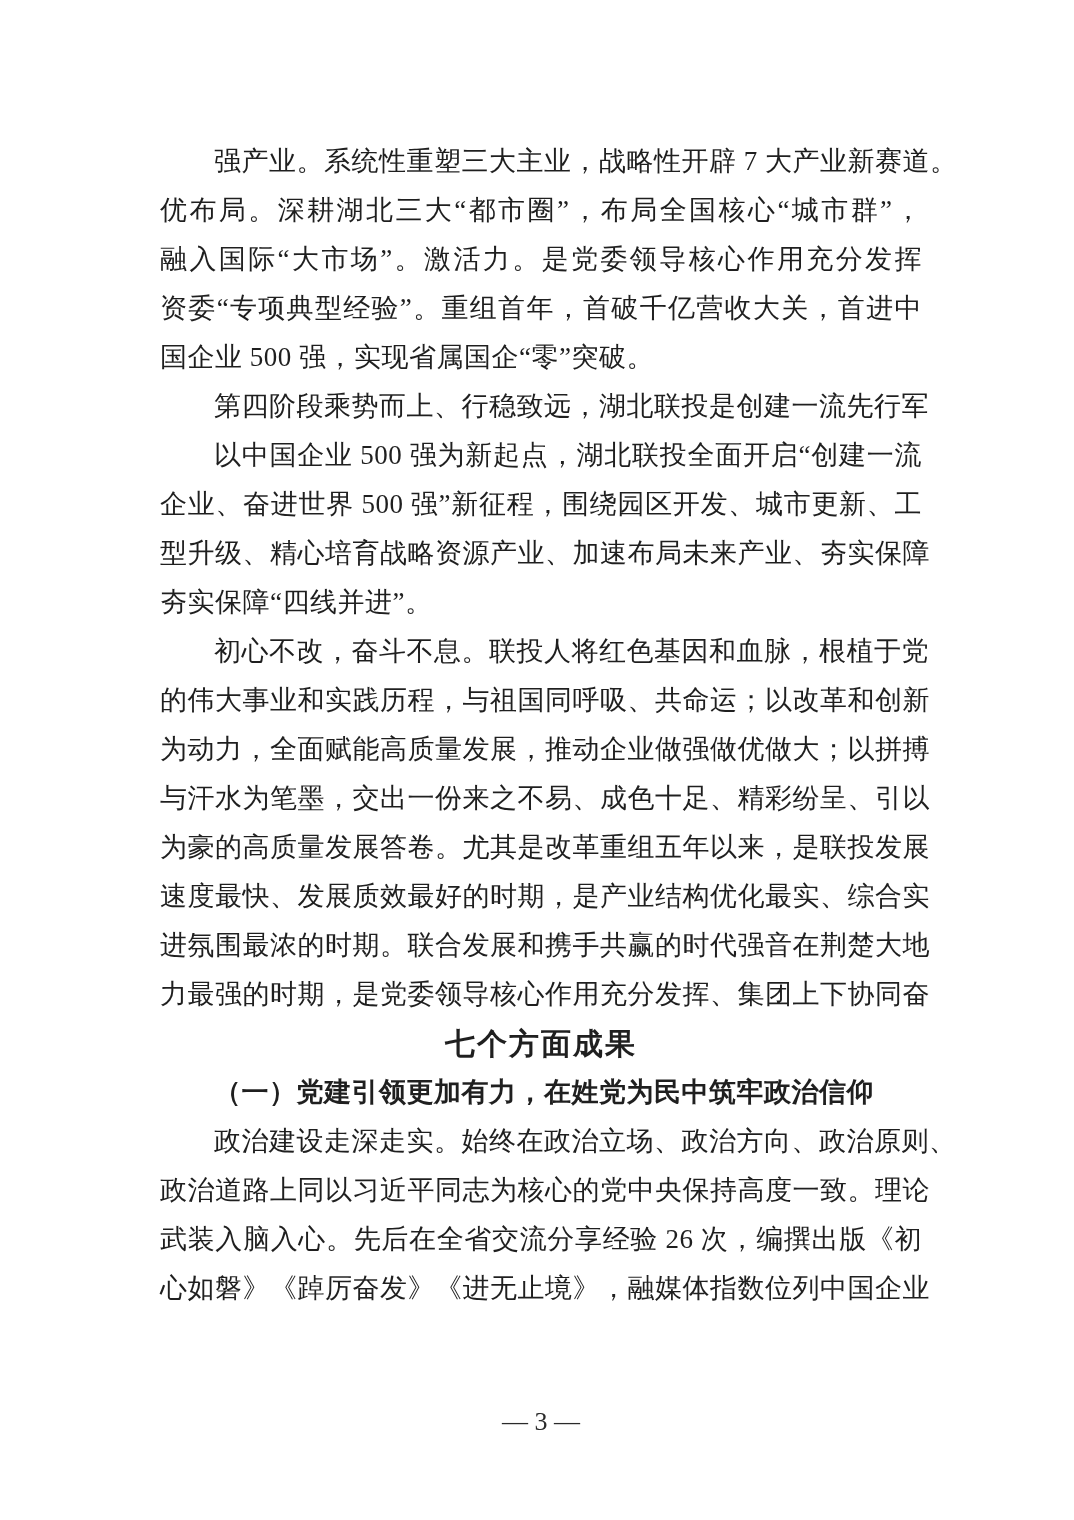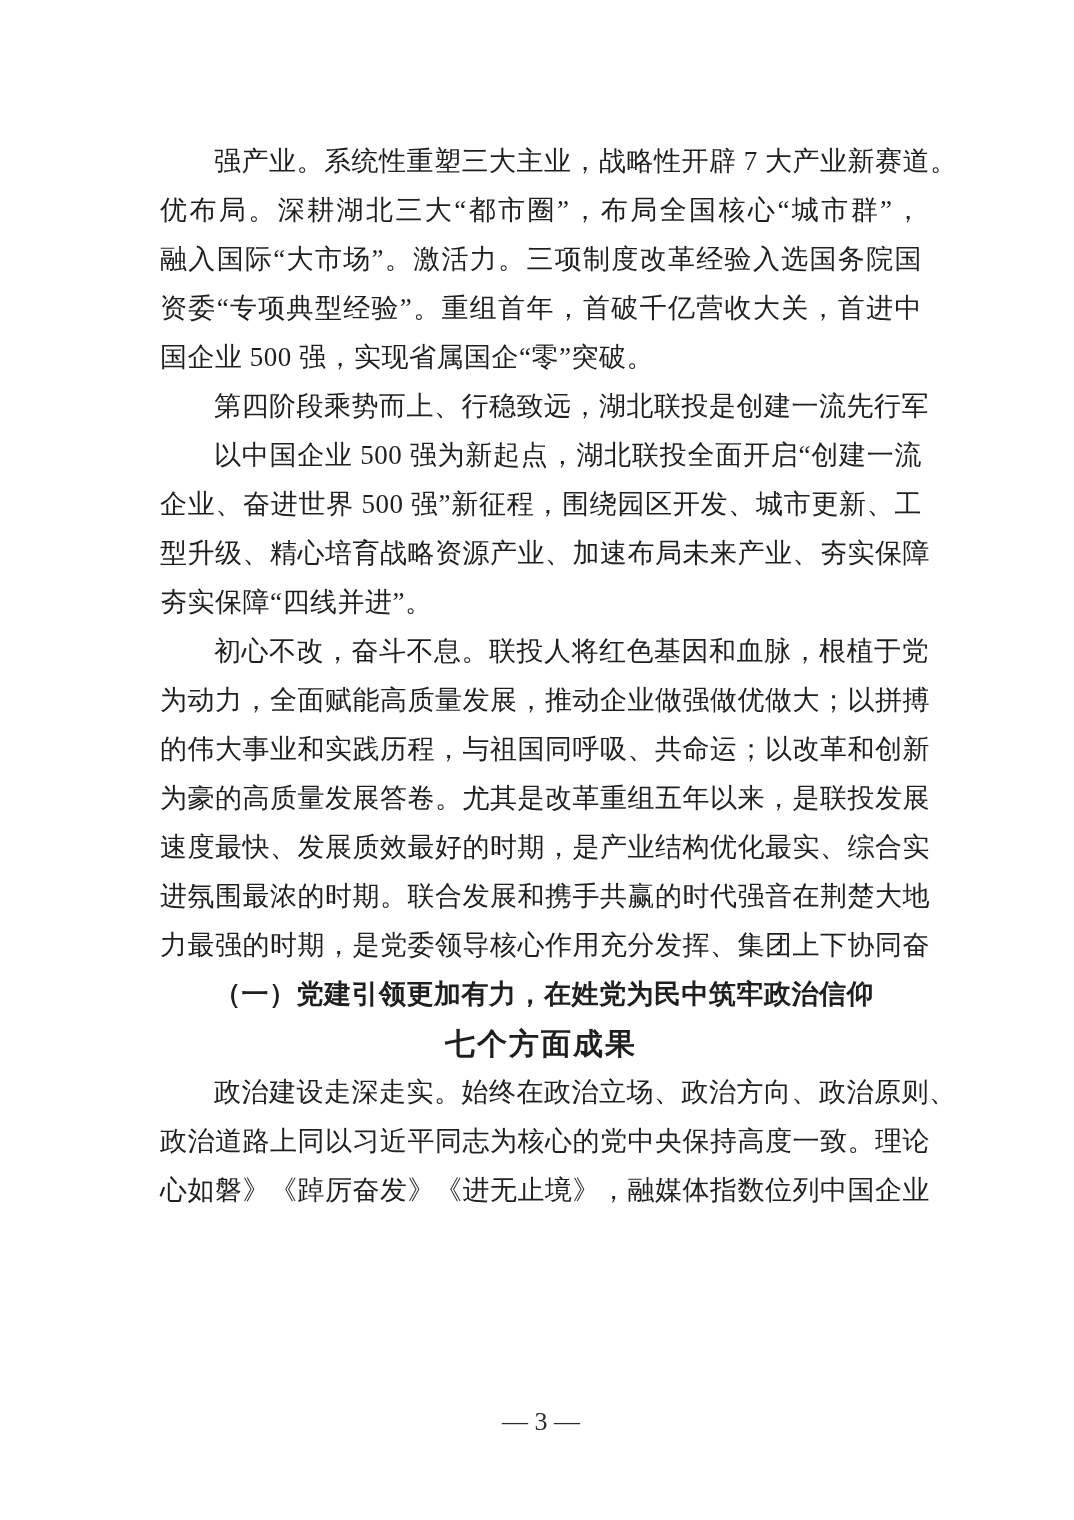--- a/index.html
+++ b/index.html
@@ -58,50 +58,52 @@
   }
 </style>
 </head>
 <body>
 
 <div class="page">
   <div class="content">
       <div class="para body">
         <div class="line indent fill">强产业。系统性重塑三大主业，战略性开辟 7 大产业新赛道。</div>
         <div class="line fill">优布局。深耕湖北三大“都市圈”，布局全国核心“城市群”，</div>
-        <div class="line fill">融入国际“大市场”。激活力。三项制度改革经验入选国务院国</div>
+        <div class="line fill">融入国际“大市场”。激活力。是党委领导核心作用充分发挥</div>
         <div class="line fill">资委“专项典型经验”。重组首年，首破千亿营收大关，首进中</div>
         <div class="line">国企业 500 强，实现省属国企“零”突破。</div>
       </div>
       <div class="para body">
         <div class="line indent">第四阶段乘势而上、行稳致远，湖北联投是创建一流先行军</div>
       </div>
       <div class="para body">
         <div class="line indent fill">以中国企业 500 强为新起点，湖北联投全面开启“创建一流</div>
         <div class="line fill">企业、奋进世界 500 强”新征程，围绕园区开发、城市更新、工</div>
         <div class="line fill">型升级、精心培育战略资源产业、加速布局未来产业、夯实保障</div>
         <div class="line">夯实保障“四线并进”。</div>
       </div>
       <div class="para body">
         <div class="line indent fill">初心不改，奋斗不息。联投人将红色基因和血脉，根植于党</div>
+        <div class="line fill">的伟大事业和实践历程，与祖国同呼吸、共命运；以改革和创新</div>
         <div class="line fill">为动力，全面赋能高质量发展，推动企业做强做优做大；以拼搏</div>
-        <div class="line fill">的伟大事业和实践历程，与祖国同呼吸、共命运；以改革和创新</div>
+        <div class="line fill">与汗水为笔墨，交出一份来之不易、成色十足、精彩纷呈、引以</div>
         <div class="line fill">为豪的高质量发展答卷。尤其是改革重组五年以来，是联投发展</div>
         <div class="line fill">速度最快、发展质效最好的时期，是产业结构优化最实、综合实</div>
         <div class="line fill">进氛围最浓的时期。联合发展和携手共赢的时代强音在荆楚大地</div>
         <div class="line fill">力最强的时期，是党委领导核心作用充分发挥、集团上下协同奋</div>
       </div>
+      <div class="para heading-center">
+        <div class="line">七个方面成果</div>
+      </div>
       <div class="para subheading">
         <div class="line indent">（一）党建引领更加有力，在姓党为民中筑牢政治信仰</div>
-      </div>
-      <div class="para heading-center">
-        <div class="line">七个方面成果</div>
       </div>
       <div class="para body">
         <div class="line indent fill">政治建设走深走实。始终在政治立场、政治方向、政治原则、</div>
         <div class="line fill">政治道路上同以习近平同志为核心的党中央保持高度一致。理论</div>
+        <div class="line fill">武装入脑入心。先后在全省交流分享经验 26 次，编撰出版《初</div>
         <div class="line fill">心如磐》《踔厉奋发》《进无止境》，融媒体指数位列中国企业</div>
       </div>
     </div>
   <div class="footerline">
     <span>— 3 —</span>
   </div>
 </div>
 
 </body></html>

